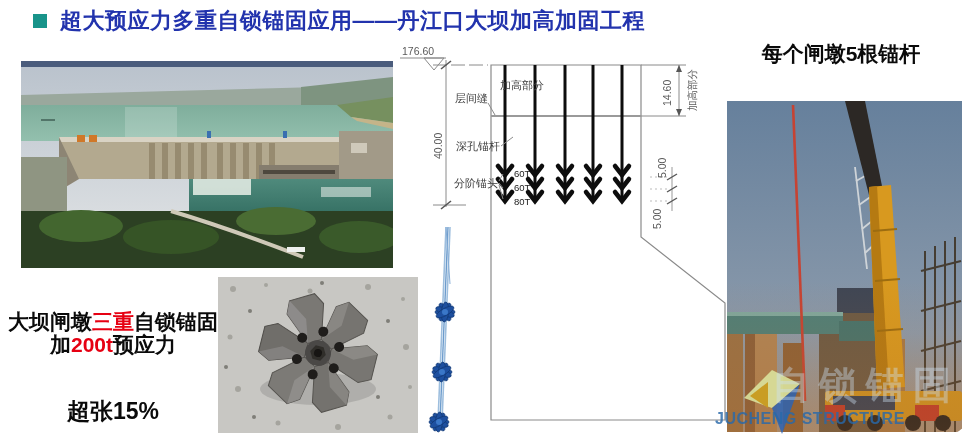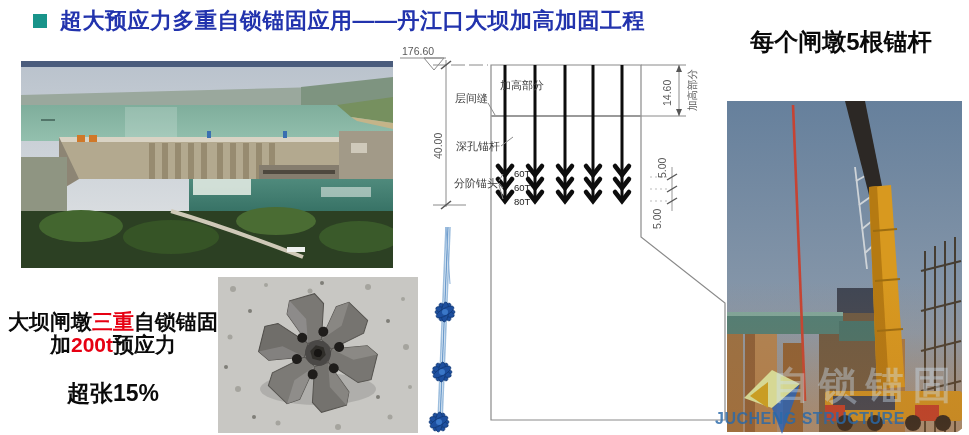--- a/index.html
+++ b/index.html
@@ -9,29 +9,29 @@
   }
   .abs{position:absolute;}
   
   .title-bullet{left:33px; top:14px; width:14px; height:14px; background:#18948a;}
   .slide-title{
     left:60px; top:6px; width:880px; font-size:22px; font-weight:bold;
     color:#2233ad; letter-spacing:0.5px; white-space:nowrap;
   }
   
   .note-top-right{
-    left:733px; top:30px; width:216px; text-align:center;
-    font-size:24px; font-weight:bold; color:#0a0a0a; line-height:24px;
+    left:733px; top:42px; width:216px; text-align:center;
+    font-size:21px; font-weight:bold; color:#0a0a0a; line-height:24px;
   }
   
   .note-left{
     left:0px; top:310px; width:226px; text-align:center;
     font-size:21px; font-weight:bold; color:#0a0a0a; line-height:23px;
   }
-  .note-left .gap{margin-top:26px; font-size:23px;}
+  .note-left .gap{margin-top:44px; font-size:23px;}
   .red{color:#e60012;text-align:center;}
   
   .wm-en{
     left:715px; top:410px; width:215px; font-size:16px; font-weight:bold;
     letter-spacing:0.5px; color:rgba(40,105,170,0.82); z-index:6; white-space:nowrap;
   }
   .wm-cn{
     left:772px; top:360px; font-size:38px; font-weight:bold; letter-spacing:9px;
     color:rgba(206,226,242,0.40); z-index:6; white-space:nowrap;
   }

